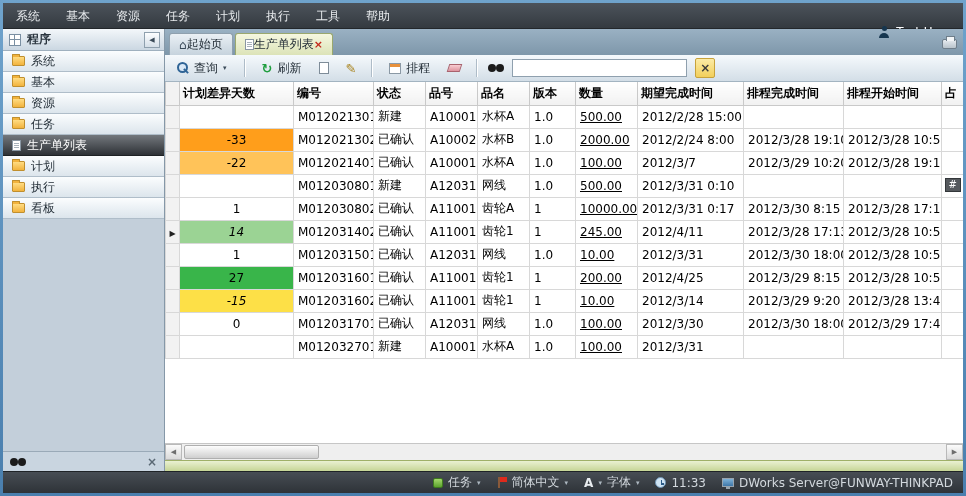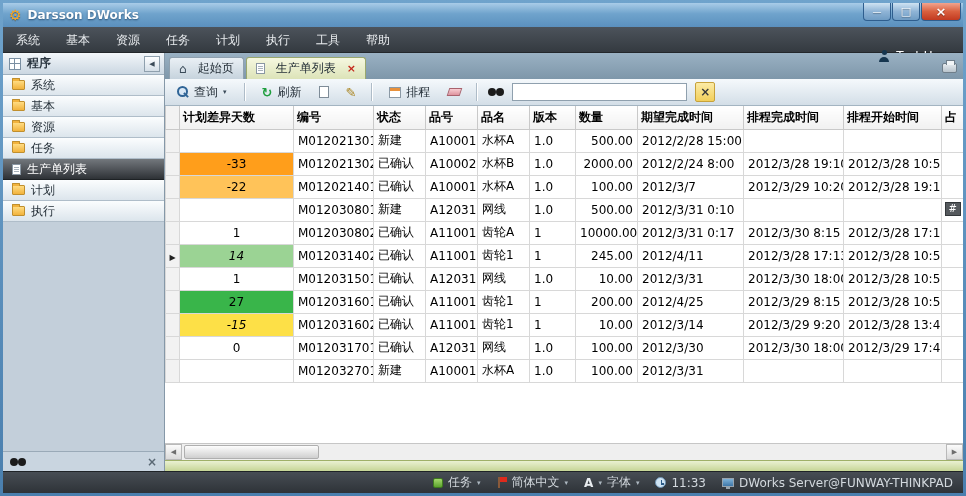--- a/index.html
+++ b/index.html
@@ -54,21 +54,21 @@
   .sidebar-search{ height:20px; background:#C9D5E0; border-top:1px solid #9AAAB8; display:flex; align-items:center; justify-content:space-between; padding:0 7px; }
   .icon-binoculars{ position:relative; width:16px; height:10px; display:inline-block; flex:0 0 auto; }
   .icon-binoculars::before{ content:""; position:absolute; left:0; top:1px; width:8px; height:8px; border-radius:50%; background:#1B1B1B; }
   .icon-binoculars::after{ content:""; position:absolute; right:0; top:1px; width:8px; height:8px; border-radius:50%; background:#1B1B1B; }
   .x-glyph{ color:#5A6874; font-size:12px; font-weight:bold; line-height:12px; }
   .x-glyph::before{ content:"×"; }
 
   
   .main{ flex:1; min-width:0; display:flex; flex-direction:column; }
   .tabstrip{ height:26px; background:linear-gradient(#9AB1C3,#7E97AA); display:flex; align-items:flex-end; padding:0 6px 0 4px; gap:2px; }
-  .tab{ height:22px; display:flex; align-items:center; gap:11px; padding:0 9px; font-size:12px; color:#1F2A33;
+  .tab{ height:22px; display:flex; align-items:center; gap:0; padding:0 9px; font-size:12px; color:#1F2A33;
     background:linear-gradient(#EAF0F5,#C6D3DD); border:1px solid #8FA0AE; border-bottom:none; border-radius:3px 3px 0 0; cursor:default; }
   .tab.active{ background:linear-gradient(#F6F8E0,#DCE3B8); border-color:#9AA86E; }
   .icon-home{ font-size:12px; line-height:12px; color:#3A4A58; }
   .icon-home::before{ content:"⌂"; }
   .tab-close{ color:#C4271B; font-weight:bold; font-size:11px; line-height:11px; }
   .tab-close::before{ content:"×"; }
   .icon-printer{ margin-left:auto; margin-bottom:6px; width:15px; height:10px; background:linear-gradient(#E6EBEF,#B9C4CC); border:1px solid #6F7E8A; border-radius:2px; position:relative; }
   .icon-printer::before{ content:""; position:absolute; top:-4px; left:3px; width:7px; height:4px; background:#F2F5F7; border:1px solid #6F7E8A; border-bottom:none; }
 
   
@@ -97,21 +97,21 @@
   
   .grid-area{ flex:1; background:#FFF; overflow:hidden; position:relative; }
   table.grid{ border-collapse:collapse; table-layout:fixed; width:836px; font-size:12px; }
   .grid th{ background:linear-gradient(#FFFFFF,#F1F1F1); border:1px solid #C9C9C9; border-top:none; font-weight:bold;
     color:#000; height:23px; padding:0 3px; text-align:left; white-space:nowrap; overflow:hidden; }
   .grid td{ border:1px solid #D8D8D8; height:23px; padding:0 4px; color:#000; white-space:nowrap; overflow:hidden; background:#FFF; }
   .grid td.gutter{ background:#F2F2F2; padding:0; text-align:center; }
   .grid th.gutter-h{ background:#F2F2F2; }
   .grid td.gutter.current::before{ content:"▶"; font-size:8px; color:#222; }
   .c-center{ text-align:center; }
-  .c-right{ text-align:right; }
+  .c-right{ text-align:left;text-decoration:underline; }
   .hash-badge{ position:absolute; top:96px; right:2px; background:#55595D; color:#FFF; border:1px solid #33373A;
     font-size:10px; line-height:12px; padding:0 3px; }
 
   
   .hscroll{ height:17px; background:#EFEFEF; border-top:1px solid #C6C6C6; display:flex; align-items:stretch; }
   .hs-btn{ width:17px; display:flex; align-items:center; justify-content:center; background:linear-gradient(#FBFBFB,#DADADA); border:1px solid #B9B9B9; color:#6E6E6E; font-size:7px; }
   .hs-arrow.left::before{ content:"◀"; }
   .hs-arrow.right::before{ content:"▶"; }
   .hs-track{ flex:1; position:relative; }
   .hs-thumb{ position:absolute; left:2px; top:1px; bottom:1px; width:135px; background:linear-gradient(#FDFDFD,#CFCFCF); border:1px solid #AFAFAF; border-radius:2px; }
@@ -130,29 +130,20 @@
   .icon-clock::before{ content:""; position:absolute; left:4.5px; top:2px; width:1.5px; height:4px; background:#2A5A86; }
   .icon-clock::after{ content:""; position:absolute; left:4.5px; top:5px; width:3.5px; height:1.5px; background:#2A5A86; }
   .icon-monitor{ width:12px; height:9px; border:1px solid #98A4AE; background:linear-gradient(#7FB2D8,#3E77A8); position:relative; display:inline-block; }
   .icon-monitor::after{ content:""; position:absolute; left:3px; bottom:-3px; width:4px; height:2px; background:#98A4AE; }
 </style>
 </head>
 <body>
 
 <div class="window">
 
-  <div class="titlebar">
-    <span class="icon-gear"></span>
-    <span class="title-text">Darsson DWorks</span>
-    <div class="win-btns">
-      <div class="win-btn min"></div>
-      <div class="win-btn max"></div>
-      <div class="win-btn close"></div>
-    </div>
-  </div>
 
   <div class="menubar">
     <div style="display:flex">
         <div class="menu-item">系统</div>
         <div class="menu-item">基本</div>
         <div class="menu-item">资源</div>
         <div class="menu-item">任务</div>
         <div class="menu-item">计划</div>
         <div class="menu-item">执行</div>
         <div class="menu-item">工具</div>
@@ -193,20 +184,24 @@
             <span class="icon-doc"></span>
             <span>生产单列表</span>
           </div>
           <div class="side-item">
             <span class="icon-folder"></span>
             <span>计划</span>
           </div>
           <div class="side-item">
             <span class="icon-folder"></span>
             <span>执行</span>
+          </div>
+          <div class="side-item">
+            <span class="icon-folder"></span>
+            <span>看板</span>
           </div>
         </div>
       <div class="sidebar-spacer"></div>
       <div class="sidebar-search">
         <span class="icon-binoculars"></span>
         <span class="x-glyph"></span>
       </div>
     </div>
 
     <div class="main">

